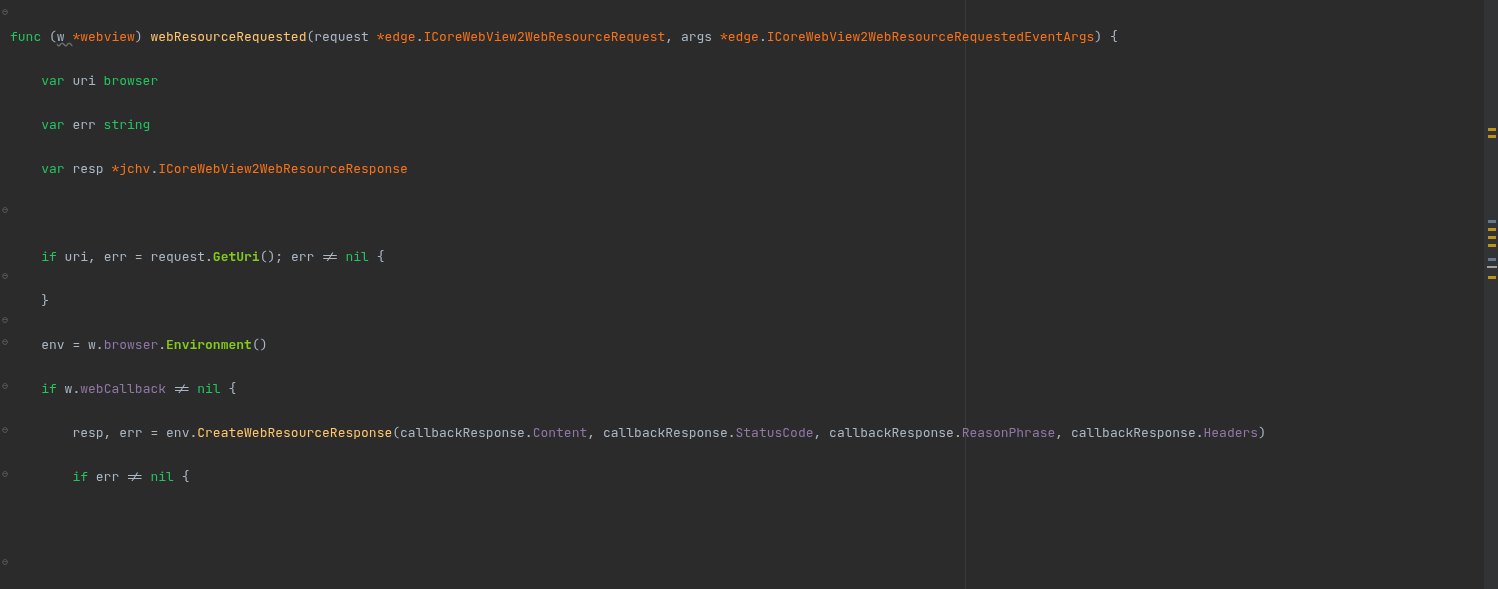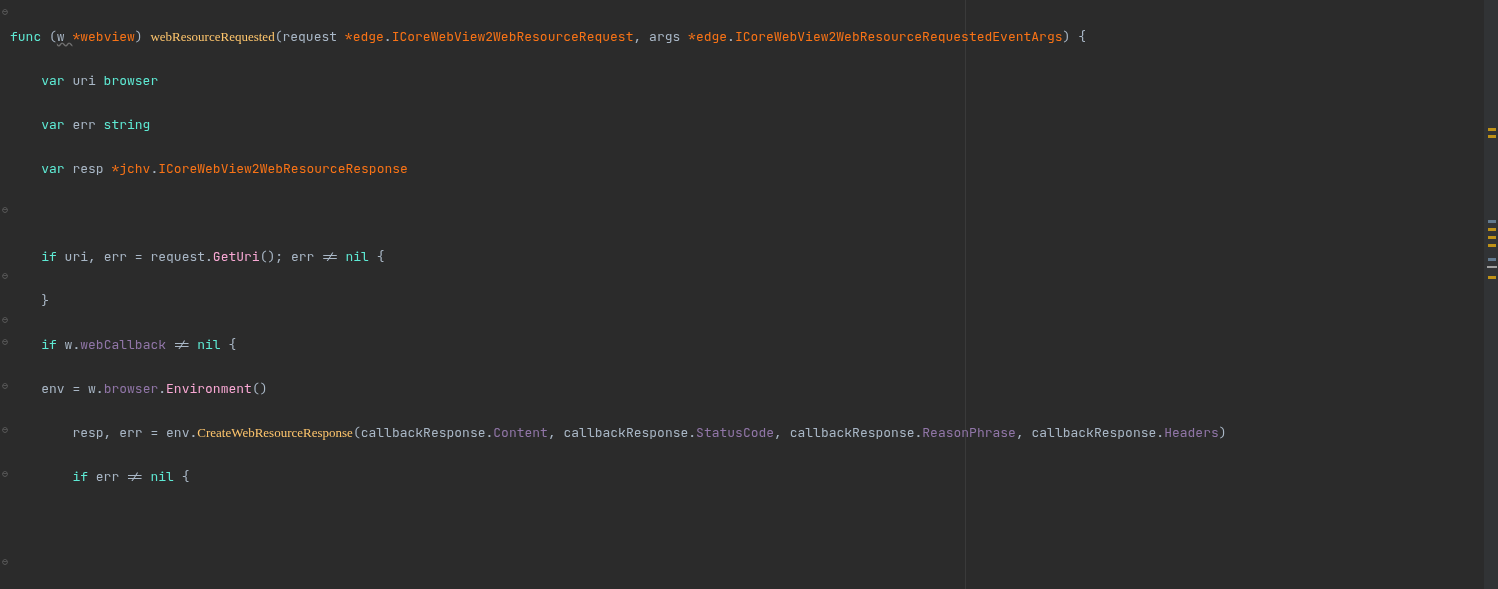--- a/index.html
+++ b/index.html
@@ -38,24 +38,24 @@
     color: #606060;
     font-size: 10px;
     line-height: 12px;
   }
   .code {
     position: absolute;
     left: 10px;
     top: 4px;
   }
   .line { height: 22px; }
-  .kw { color: #5eead4; }
+  .kw { color: #22c55e; }
   .type { color: #f97316; }
-  .func { color: #ffc66d; font-family: Liberation Serif, serif; }
-  .call { color: #f9a8d4; }
+  .func { color: #ffc66d; }
+  .call { color: #84cc16; font-weight: bold; }
   .ident { color: #a9b7c6; }
   .param { color: #9176a8; }
   .punct { color: #a9b7c6; }
   .op { color: #a9b7c6; }
   .squig { text-decoration: underline wavy #707070; text-decoration-skip-ink: none; }
   .ruler {
     position: absolute;
     top: 0;
     left: 965px;
     width: 1px;
@@ -99,22 +99,22 @@
   </div>
 
   <div class="code">
 <div class="line"><span class="kw">func </span><span class="punct">(</span><span class="ident squig">w </span><span class="type">*webview</span><span class="punct">) </span><span class="func">webResourceRequested</span><span class="ident">(request </span><span class="type">*edge</span><span class="punct">.</span><span class="type">ICoreWebView2WebResourceRequest</span><span class="ident">, args </span><span class="type">*edge</span><span class="punct">.</span><span class="type">ICoreWebView2WebResourceRequestedEventArgs</span><span class="punct">) {</span></div>
 <div class="line"><span>    </span><span class="kw">var </span><span class="ident">uri </span><span class="kw">browser</span></div>
 <div class="line"><span>    </span><span class="kw">var </span><span class="ident">err </span><span class="kw">string</span></div>
 <div class="line"><span>    </span><span class="kw">var </span><span class="ident">resp </span><span class="type">*jchv</span><span class="punct">.</span><span class="type">ICoreWebView2WebResourceResponse</span></div>
 <div class="line"></div>
 <div class="line"><span>    </span><span class="kw">if </span><span class="ident">uri</span><span class="punct">, </span><span class="ident">err </span><span class="op">= </span><span class="ident">request</span><span class="punct">.</span><span class="call">GetUri</span><span class="punct">(); </span><span class="ident">err </span><span class="op">!= </span><span class="kw">nil </span><span class="punct">{</span></div>
 <div class="line"><span class="punct">    }</span></div>
+<div class="line"><span>    </span><span class="ident">env </span><span class="op">= </span><span class="ident">w</span><span class="punct">.</span><span class="param">browser</span><span class="punct">.</span><span class="call">Environment</span><span class="punct">()</span></div>
 <div class="line"><span>    </span><span class="kw">if </span><span class="ident">w</span><span class="punct">.</span><span class="param">webCallback </span><span class="op">!= </span><span class="kw">nil </span><span class="punct">{</span></div>
-<div class="line"><span>    </span><span class="ident">env </span><span class="op">= </span><span class="ident">w</span><span class="punct">.</span><span class="param">browser</span><span class="punct">.</span><span class="call">Environment</span><span class="punct">()</span></div>
 <div class="line"><span>        </span><span class="ident">resp</span><span class="punct">, </span><span class="ident">err </span><span class="op">= </span><span class="ident">env</span><span class="punct">.</span><span class="func">CreateWebResourceResponse</span><span class="ident">(callbackResponse.</span><span class="param">Content</span><span class="ident">, callbackResponse.</span><span class="param">StatusCode</span><span class="ident">, callbackResponse.</span><span class="param">ReasonPhrase</span><span class="ident">, callbackResponse.</span><span class="param">Headers</span><span class="punct">)</span></div>
 <div class="line"><span>        </span><span class="kw">if </span><span class="ident">err </span><span class="op">!= </span><span class="kw">nil </span><span class="punct">{</span></div>
 
 
 
 
 
 
 
 

